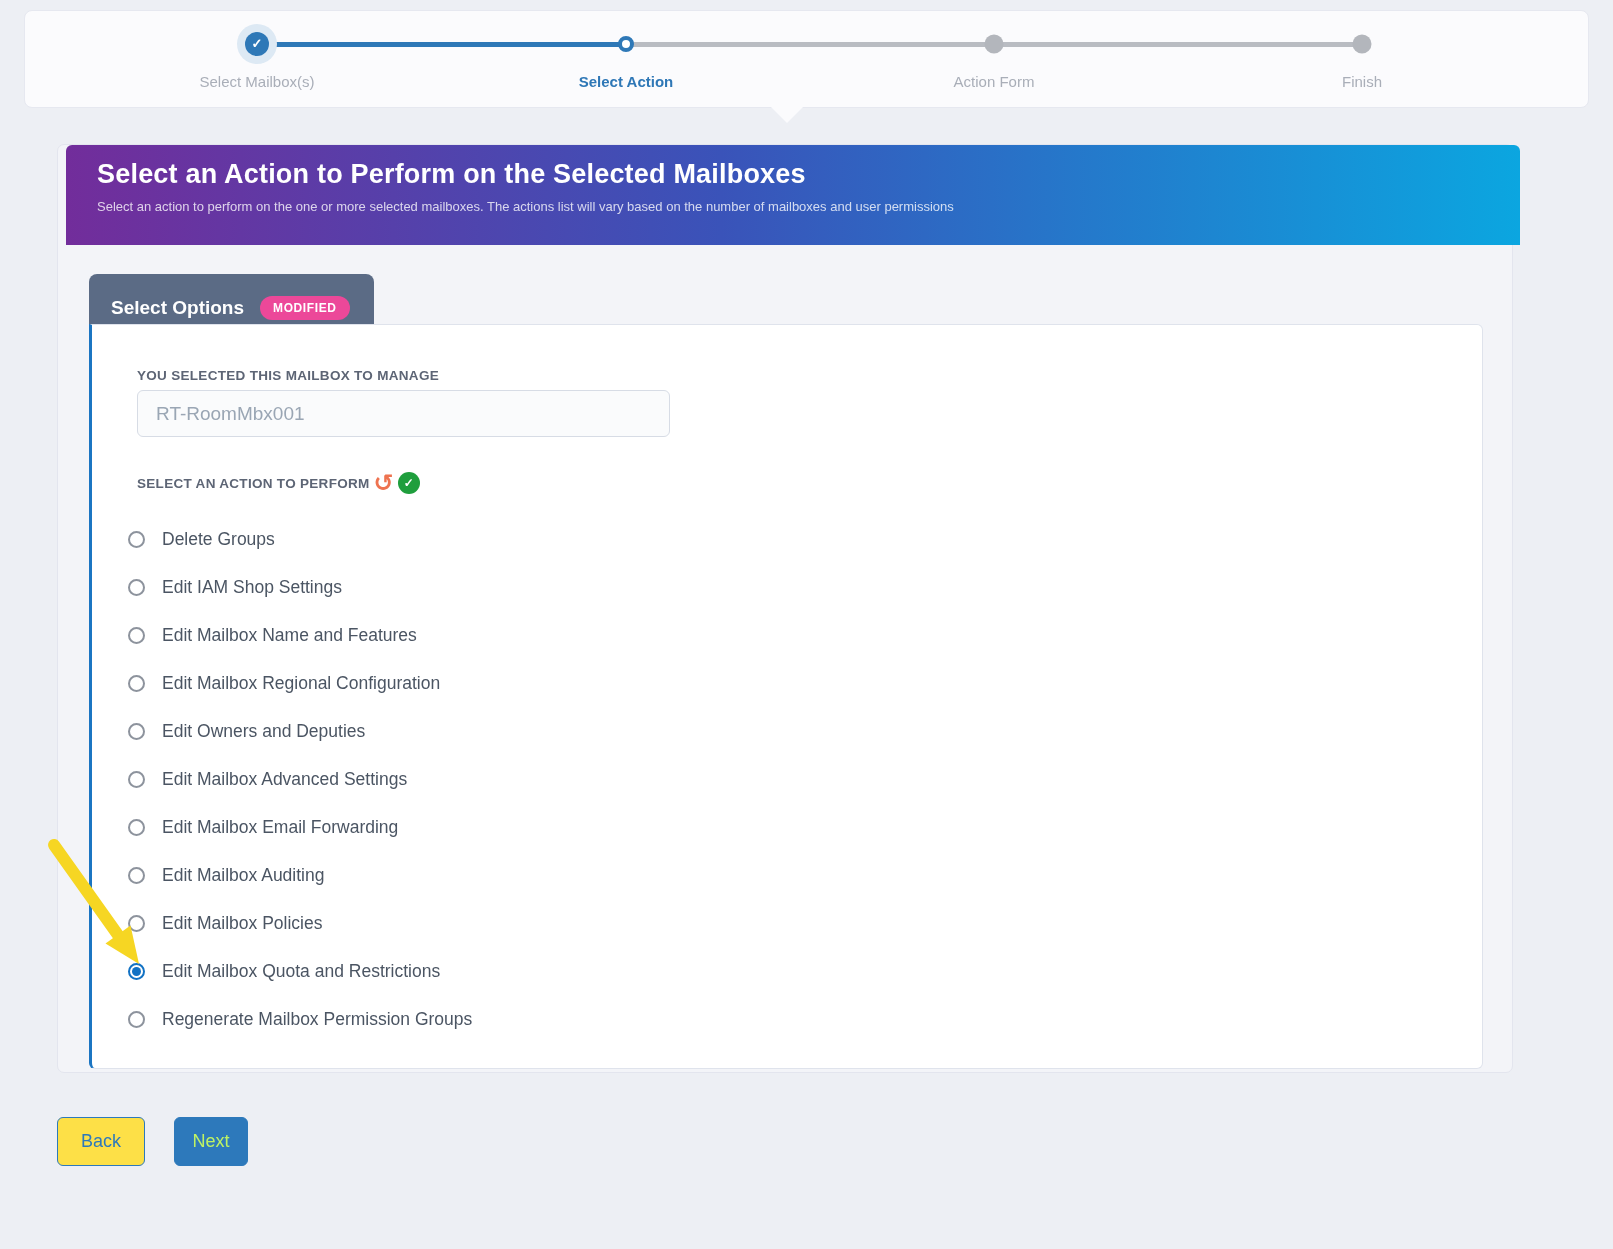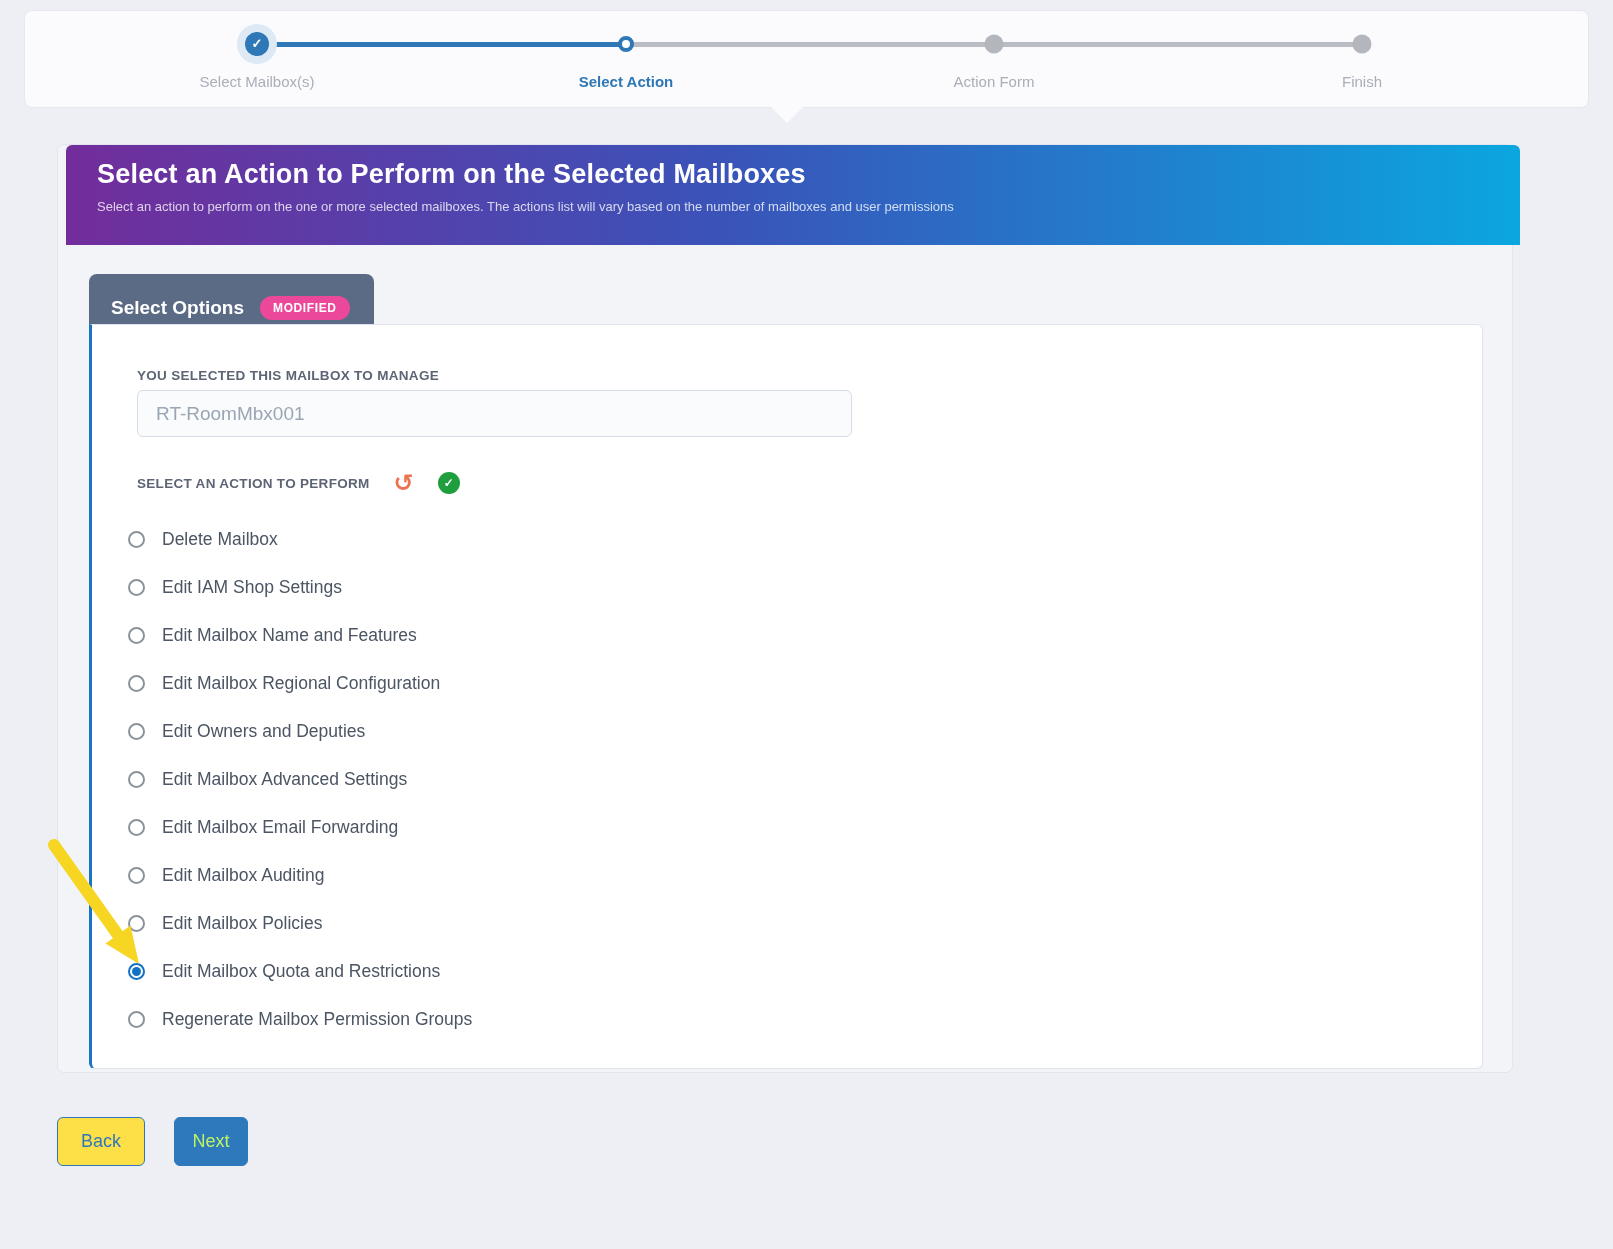--- a/index.html
+++ b/index.html
@@ -149,36 +149,36 @@
     font-size: 13.5px;
     font-weight: bold;
     letter-spacing: 0.3px;
     color: #5d6575;
     text-transform: uppercase;
   }
   .mailbox-label { top: 43px; }
   .mailbox-input {
     position: absolute;
     left: 45px; top: 65px;
-    width: 715px; height: 47px;
+    width: 533px; height: 47px;
     background: #fafbfc;
     border: 1px solid #d7dce5;
     border-radius: 6px;
     padding: 0 18px;
     font-family: "Liberation Sans", sans-serif;
     font-size: 19px;
     color: #9aa6b4;
     outline: none;
   }
   .action-label-row {
     position: absolute;
     left: 45px; top: 147px;
     display: flex;
     align-items: center;
-    gap: 24px;
+    gap: 4px;
   }
   .undo-icon {
     color: #ee7350;
     font-size: 24px;
     font-weight: bold;
     line-height: 20px;
     font-family: "DejaVu Sans", sans-serif;
     cursor: pointer;
   }
   .valid-icon {
@@ -324,21 +324,21 @@
 
       <div class="action-label-row">
         <span class="field-label" style="position:static;">SELECT AN ACTION TO PERFORM</span>
         <span class="undo-icon">↺</span>
         <span class="valid-icon">✓</span>
       </div>
 
       <div class="radio-list">
         <div class="radio-row">
           <span class="radio-circle"></span>
-          <span class="radio-label">Delete Mailbox</span>
+          <span class="radio-label">Delete Groups</span>
         </div>
         <div class="radio-row">
           <span class="radio-circle"></span>
           <span class="radio-label">Edit IAM Shop Settings</span>
         </div>
         <div class="radio-row">
           <span class="radio-circle"></span>
           <span class="radio-label">Edit Mailbox Name and Features</span>
         </div>
         <div class="radio-row">

